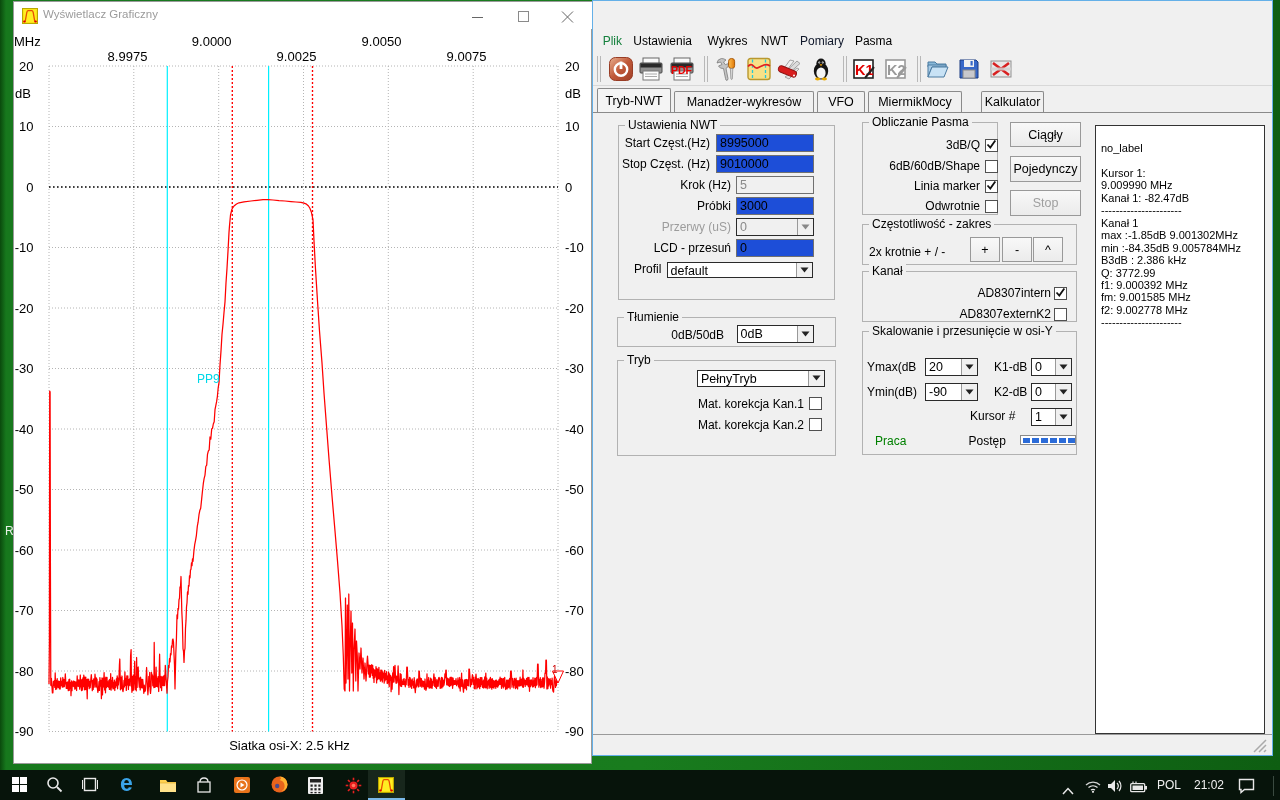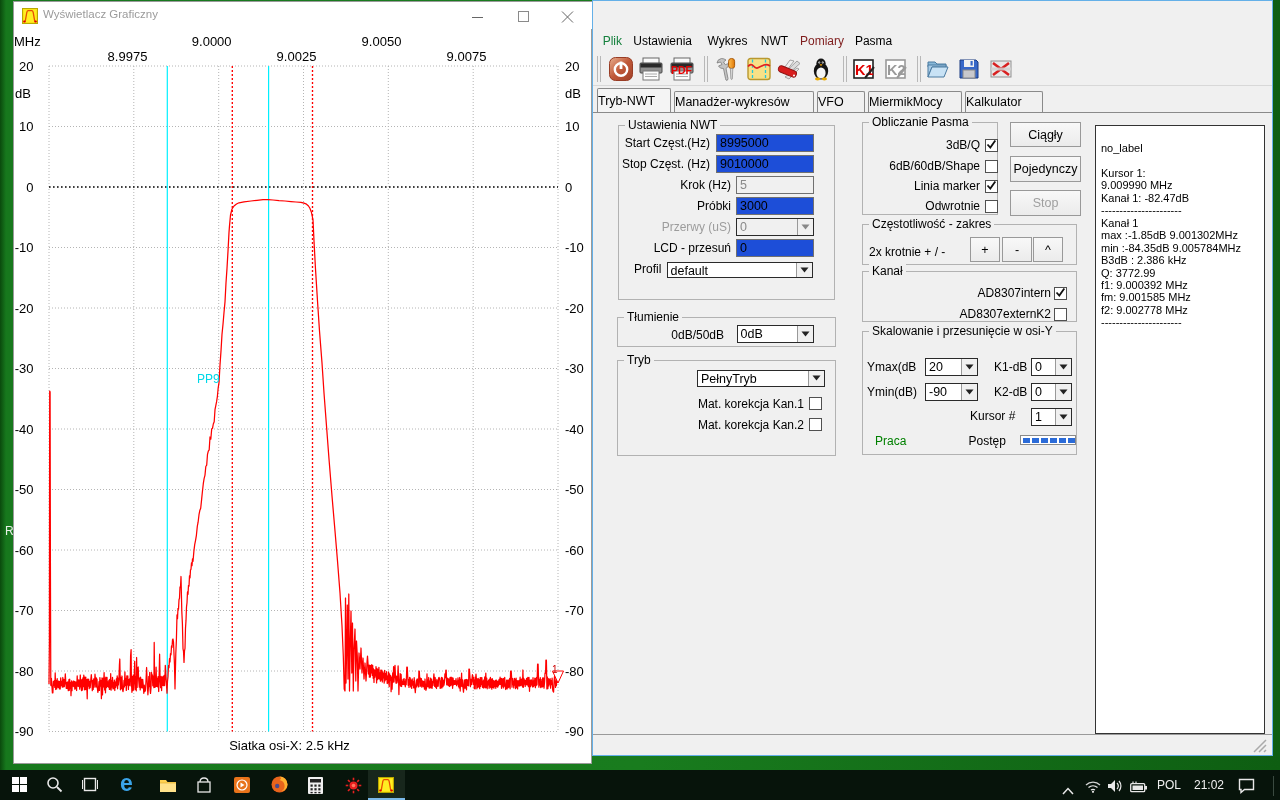--- a/index.html
+++ b/index.html
@@ -5,21 +5,21 @@
 #desktop { position:relative; width:1280px; height:800px; background:linear-gradient(90deg,#0a4a0d 0px,#17781d 6px,#197c1e 50%,#0e5e12 100%); }
 #deskR { position:absolute; left:5px; top:524px; color:#e8f0e8; font-size:12px; }
 #winL { position:absolute; left:13px; top:1px; width:579px; height:763px; background:#fff; border:1px solid #9a9a9a; }
 .tbarL { position:absolute; left:0; top:0; width:578px; height:27px; background:#fff; }
 #winR { position:absolute; left:592px; top:0px; width:681px; height:756px; background:#f0f0f0; border:1px solid #64b0e8; }
 .tbarR { position:absolute; left:0; top:0; width:681px; height:30px; background:#fff; }
 .menubar { position:absolute; left:0; top:30px; width:679px; height:21px; background:#f0f0f0; font-size:12px; }
 .toolbar { position:absolute; left:0; top:51px; width:679px; height:34px; background:#f0f0f0; border-bottom:1px solid #d8d8d8; }
 .tsep { position:absolute; top:4px; width:1px; height:26px; background:#b8b8b8; }
 .tabbar { position:absolute; left:0; top:85px; width:679px; height:27px; }
-.tab { position:absolute; top:5px; height:22px; background:#f0f0f0; border:1px solid #8a8a8a; border-bottom:none; border-radius:2px 2px 0 0; text-align:left; font-size:12.5px; padding-top:3px; }
+.tab { position:absolute; top:5px; height:22px; background:#f0f0f0; border:1px solid #8a8a8a; border-bottom:none; border-radius:2px 2px 0 0; text-align:center; font-size:12.5px; padding-top:3px; }
 .tab.active { top:2px; height:25px; background:#f4f4f4; padding-top:5px; }
 .tabbar::after { content:""; position:absolute; left:0; right:0; bottom:0; height:1px; background:#8a8a8a; }
 .tab.active::after { content:""; position:absolute; left:0; right:0; bottom:-1px; height:1px; background:#f4f4f4; }
 .mainpanel { position:absolute; left:0; top:112px; width:679px; height:621px; background:#f0f0f0; }
 .gb { position:absolute; border:1px solid #b2b2b2; }
 .gbl { position:absolute; background:#f0f0f0; padding:0 3px; font-size:12px; height:14px; line-height:14px; }
 .lab { position:absolute; font-size:12px; white-space:nowrap; height:14px; line-height:14px; }
 .inp { position:absolute; background:#1d4ed8; border:1px solid #707070; font-size:12.5px; padding:1px 0 0 3px; }
 .inp.dis { background:#f0f0f0; color:#8a8a8a; }
 .combo { position:absolute; background:#fff; border:1px solid #2a2a2a; font-size:12.5px; }
@@ -117,21 +117,21 @@
 <text x="452.5" y="58.5" font-size="13" fill="#000" text-anchor="middle">9.0075</text>
 <text x="275.5" y="748" font-size="13" fill="#000" text-anchor="middle">Siatka osi-X: 2.5 kHz</text>
 </svg>
 </div>
 <div id="winR">
 <div class="menubar">
 <span style="position:absolute;left:9.7px;top:3px;color:#15803d">Plik</span>
 <span style="position:absolute;left:40.3px;top:3px;color:#000">Ustawienia</span>
 <span style="position:absolute;left:114.5px;top:3px;color:#000">Wykres</span>
 <span style="position:absolute;left:167.8px;top:3px;color:#000">NWT</span>
-<span style="position:absolute;left:207px;top:3px;color:#7f1d1d">Pomiary</span>
+<span style="position:absolute;left:207px;top:3px;color:#0f172a">Pomiary</span>
 <span style="position:absolute;left:261.9px;top:3px;color:#000">Pasma</span>
 </div>
 <div class="toolbar">
 <div class="tsep" style="left:4px"></div>
 <div class="tsep" style="left:7px"></div>
 <div class="tsep" style="left:111px"></div>
 <div class="tsep" style="left:114px"></div>
 <div class="tsep" style="left:250px"></div>
 <div class="tsep" style="left:253px"></div>
 <div class="tsep" style="left:324px"></div>
@@ -226,21 +226,21 @@
             <rect x="2" y="4" width="20" height="16" fill="#e8e8e8" stroke="#909090"></rect>
         <path d="M4 6 L20 18 M20 6 L4 18" stroke="#d82020" stroke-width="2.6"></path>
         <rect x="2" y="10.5" width="20" height="3" fill="#d0d0d0" opacity="0.85"></rect>
           </svg></div>
 </div>
 <div class="tabbar">
 <div class="tab active" style="left:4px;width:74px">Tryb-NWT</div>
 <div class="tab" style="left:81px;width:140px">Manadżer-wykresów</div>
 <div class="tab" style="left:224px;width:48px">VFO</div>
 <div class="tab" style="left:275px;width:94px">MiermikMocy</div>
-<div class="tab" style="left:372px;width:78px">Kalkulator</div>
+<div class="tab" style="left:388px;width:63px">Kalkulator</div>
 </div>
 <div class="mainpanel"></div>
 <div class="gb" style="left:25px;top:124px;width:217px;height:175px"></div>
       <div class="gbl" style="left:32px;top:117px">Ustawienia NWT</div>
 <div class="lab" style="right:562px;top:135px;">Start Częst.(Hz)</div>
 <div class="lab" style="right:562px;top:155.6px;">Stop Częst. (Hz)</div>
 <div class="lab" style="right:541px;top:176.8px;">Krok (Hz)</div>
 <div class="lab" style="right:541px;top:197.5px;">Próbki</div>
 <div class="lab" style="right:541px;top:218.6px;color:#9c9c9c">Przerwy (uS)</div>
 <div class="lab" style="right:541px;top:239.7px;">LCD - przesuń</div>

